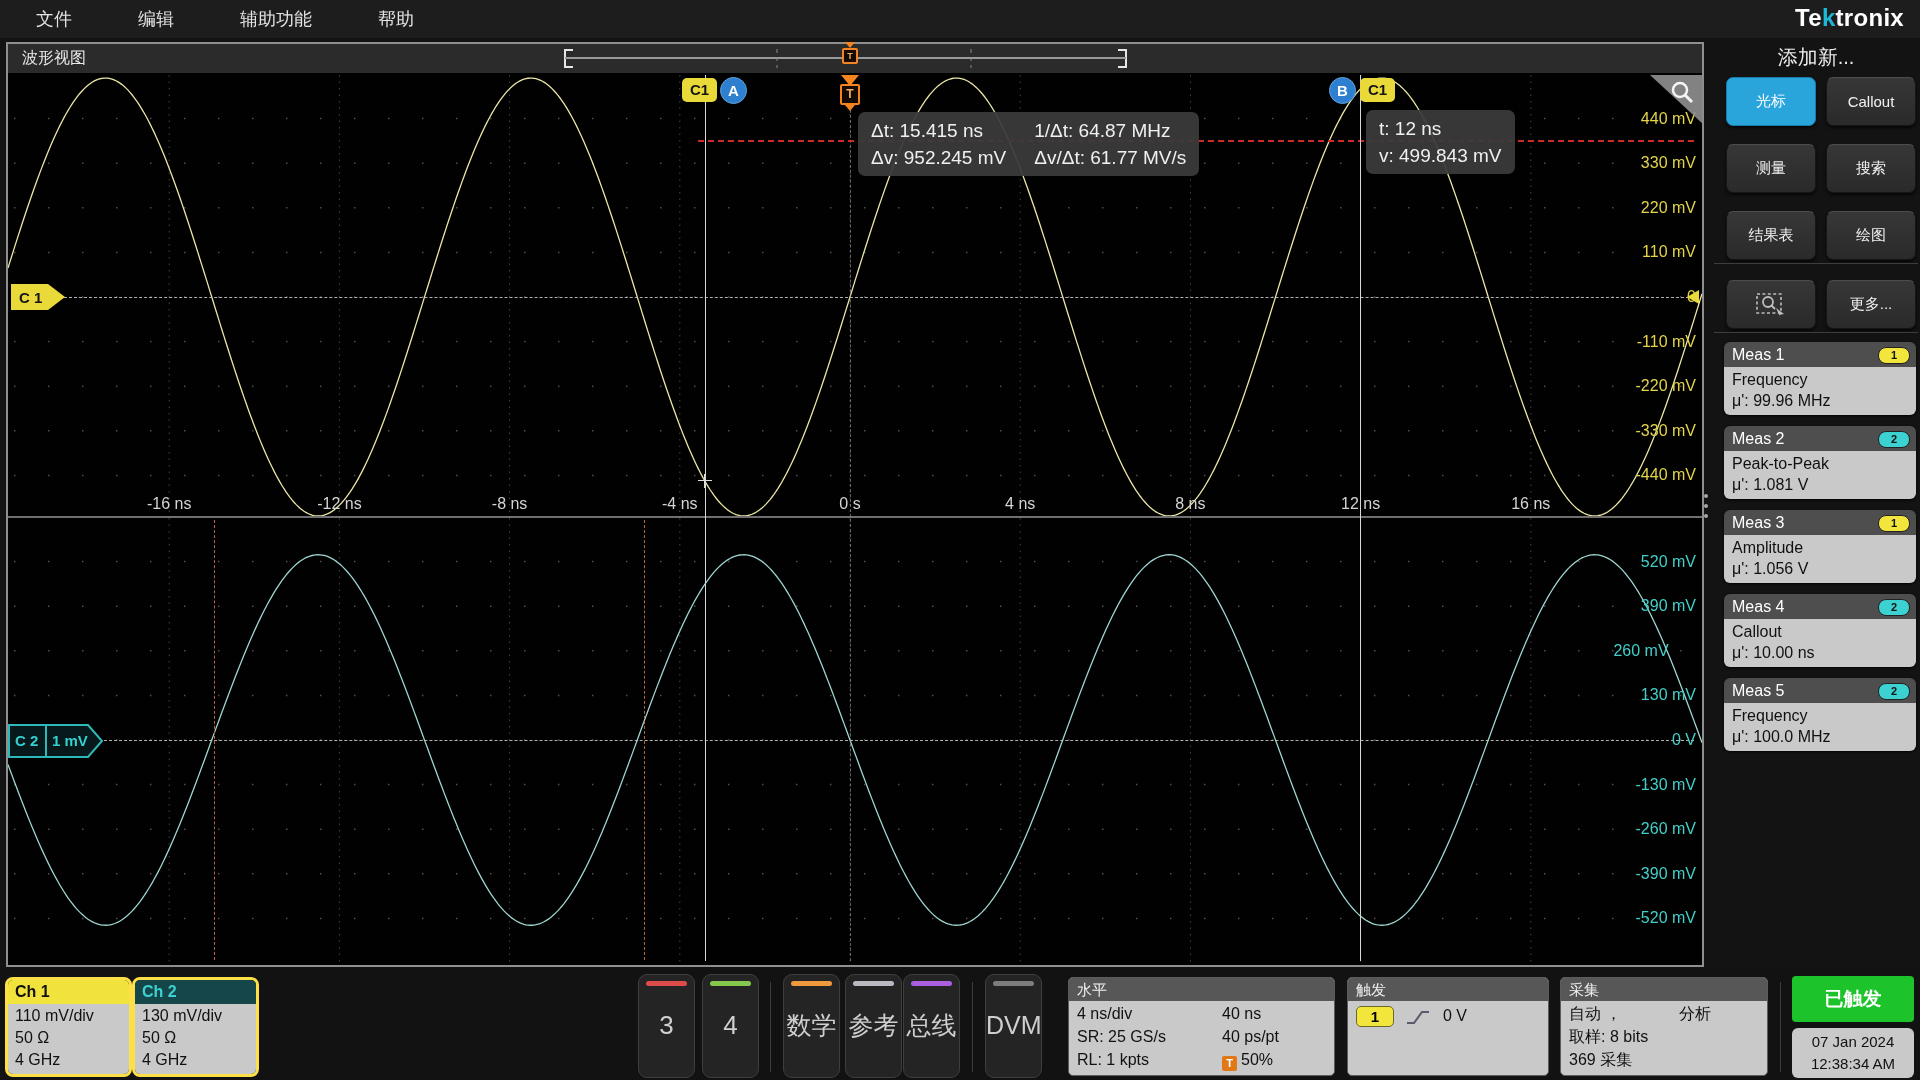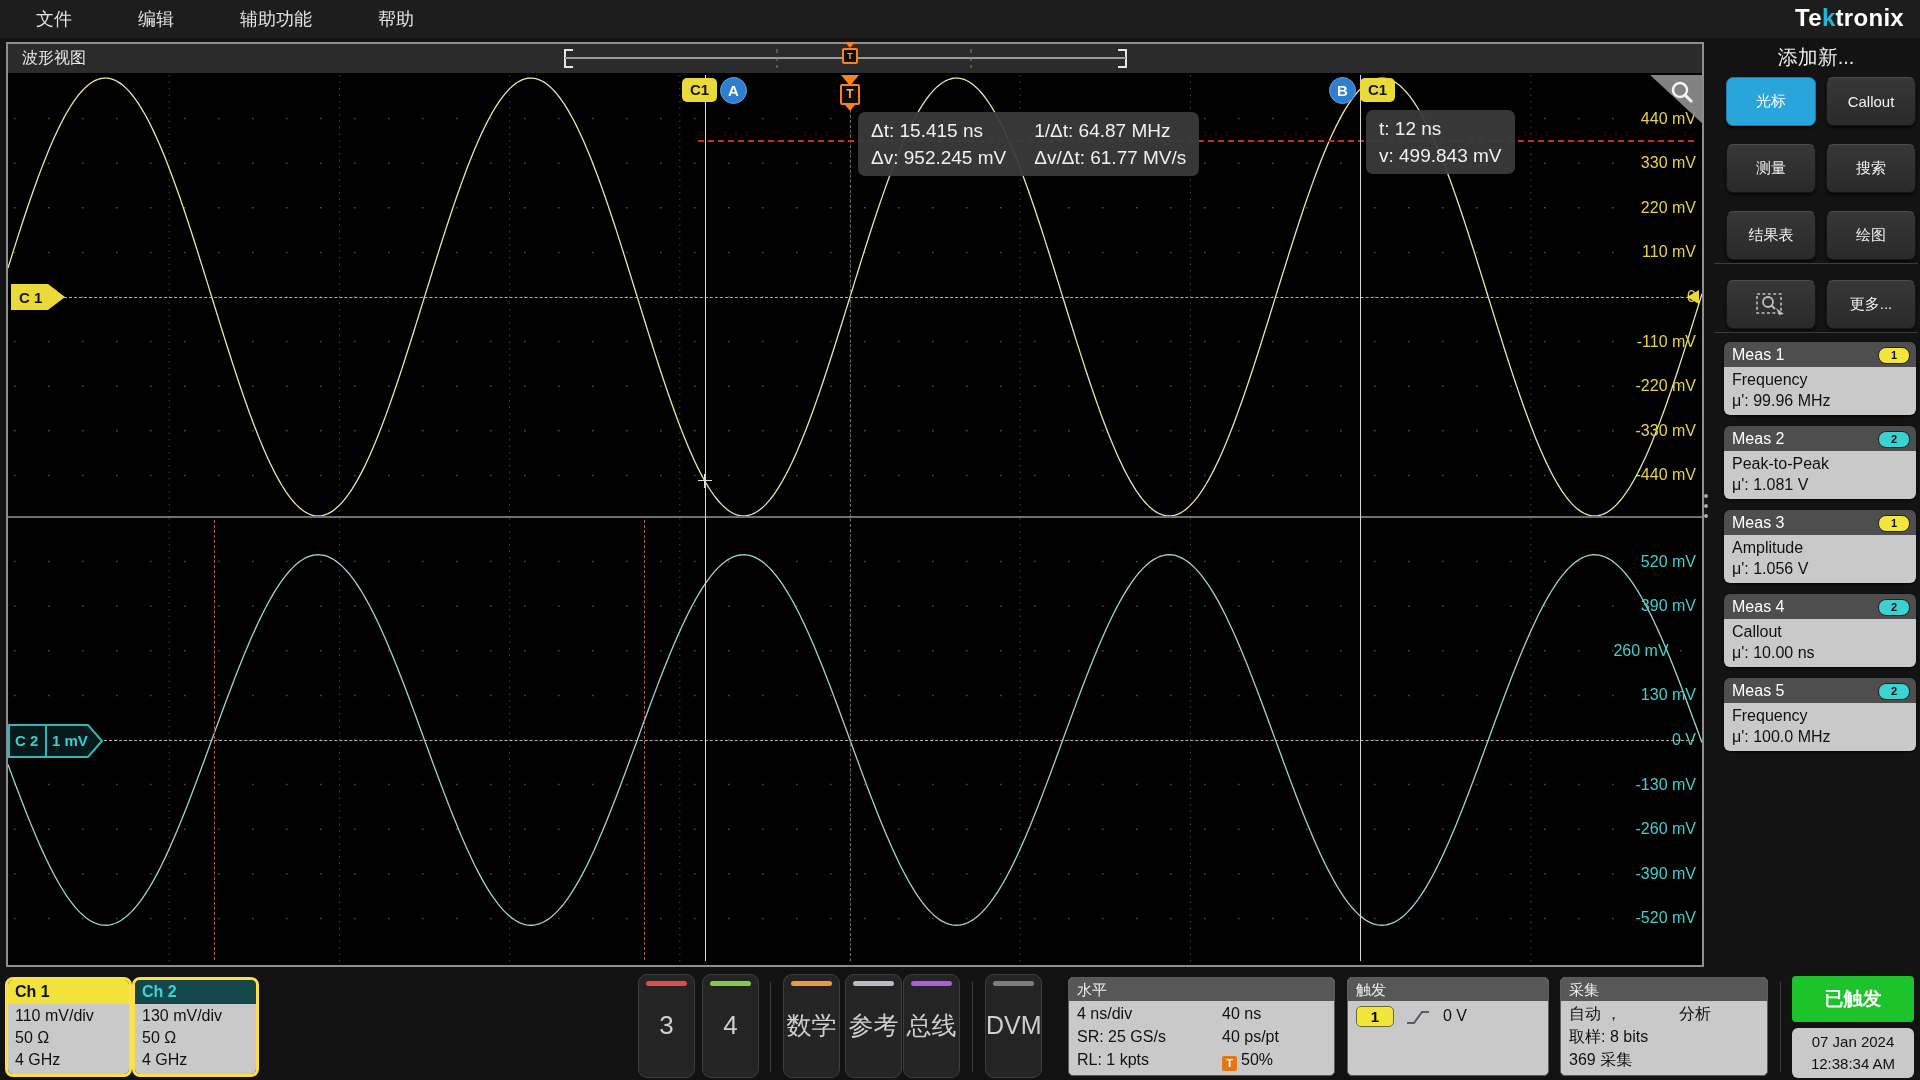--- a/index.html
+++ b/index.html
@@ -231,20 +231,31 @@
           <div class="yl" style="top: 33.6px;">520 mV</div>
           <div class="yl" style="top: 78.2px;">390 mV</div>
           <div class="yl" style="top: 122.8px; text-align: center;">260 mV</div>
           <div class="yl" style="top: 167.4px;">130 mV</div>
           <div class="yl" style="top: 212px;">0 V</div>
           <div class="yl" style="top: 256.6px;">-130 mV</div>
           <div class="yl" style="top: 301.2px;">-260 mV</div>
           <div class="yl" style="top: 345.8px;">-390 mV</div>
           <div class="yl" style="top: 390.4px;">-520 mV</div>
         </div>
+      <div class="xlabels">
+          <div class="xl" style="left: 121.2px;">-16 ns</div>
+          <div class="xl" style="left: 291.4px;">-12 ns</div>
+          <div class="xl" style="left: 461.6px;">-8 ns</div>
+          <div class="xl" style="left: 631.8px;">-4 ns</div>
+          <div class="xl" style="left: 802px;">0 s</div>
+          <div class="xl" style="left: 972.2px;">4 ns</div>
+          <div class="xl" style="left: 1142.4px;">8 ns</div>
+          <div class="xl" style="left: 1312.6px;">12 ns</div>
+          <div class="xl" style="left: 1482.8px;">16 ns</div>
+        </div>
 
       <div class="corner-zoom"></div>
       <svg style="position:absolute;left:1660px;top:6px;z-index:6" width="30" height="30">
         <circle cx="12" cy="11" r="7" stroke="#f4f4f4" stroke-width="2.5" fill="none"></circle>
         <line x1="17" y1="16" x2="24" y2="23" stroke="#f4f4f4" stroke-width="3"></line>
       </svg>
 
       <svg style="position:absolute;left:2px;top:210px;z-index:7" width="56" height="28">
         <path d="M1,1 L38,1 L55,14 L38,27 L1,27 Z" fill="#e9da3a"></path>
         <text x="9" y="20" font-size="15" font-weight="bold" fill="#141414">C 1</text>

